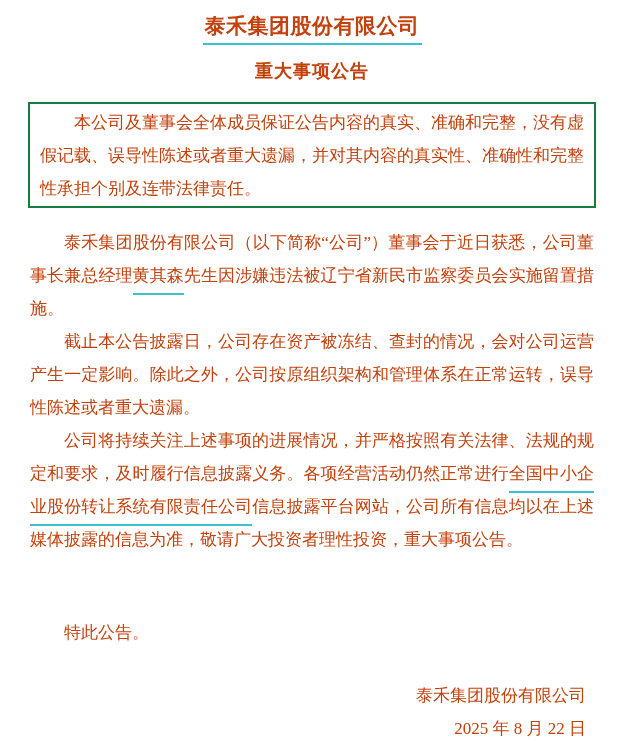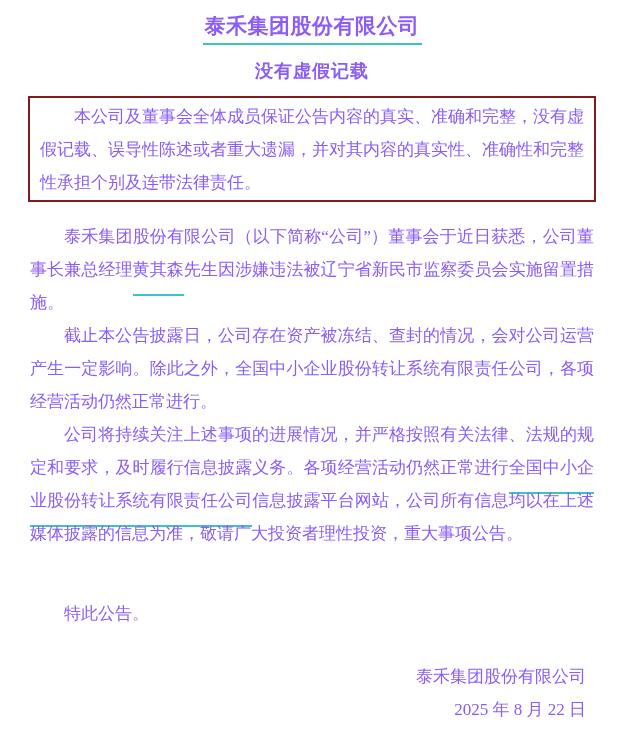--- a/index.html
+++ b/index.html
@@ -2,21 +2,21 @@
 <html style="--underline-color: #3cc3c9;"><head>
 <meta charset="utf-8">
 <style>
   * { margin: 0; padding: 0; box-sizing: border-box; }
   html, body { background: #ffffff; }
   .page {
     position: relative;
     width: 624px;
     height: 741px;
     background: #ffffff;
-    color: #8b5cf6;
+    color: #c2410c;
     font-family: "Liberation Serif", "DejaVu Serif", serif;
     overflow: hidden;
   }
   .doc-title {
     text-align: center;
     padding-top: 12px;
     font-size: 21px;
     font-weight: bold;
     letter-spacing: 0.5px;
   }
@@ -26,67 +26,67 @@
     padding: 0 2px 3px 2px;
   }
   .doc-subtitle {
     text-align: center;
     font-size: 18px;
     font-weight: bold;
     margin-top: 14px;
     letter-spacing: 1px;
   }
   .disclaimer-box {
-    margin: 13px 28px 0 28px;
-    border: 2px solid #7f1d1d;
+    margin: 19px 28px 0 28px;
+    border: 2px solid #15803d;
     padding: 2px 10px 1px 10px;
     font-size: 17px;
     line-height: 33px;
     text-align: justify;
   }
   .disclaimer-box p { text-indent: 2em; }
   .doc-body {
     margin: 18px 30px 0 30px;
     font-size: 17px;
     line-height: 33px;
     text-align: justify;
   }
   .doc-body p { text-indent: 2em; }
   .cyan-underline {
     border-bottom: 2px solid var(--underline-color, #3cc3c9);
-    padding-bottom: 15px;
+    padding-bottom: 8px;
   }
-  .closing-line { margin-top: 47px; }
+  .closing-line { margin-top: 60px; }
   .signature-block {
     margin-top: 30px;
     padding-right: 38px;
     font-size: 17px;
     line-height: 33px;
     text-align: right;
   }
 </style>
 </head>
 <body>
 
 <div class="page">
 
   <div class="doc-title">
     <span class="underlined-title">泰禾集团股份有限公司</span>
   </div>
 
-  <div class="doc-subtitle">没有虚假记载</div>
+  <div class="doc-subtitle">重大事项公告</div>
 
   <div class="disclaimer-box">
     <p>本公司及董事会全体成员保证公告内容的真实、准确和完整，没有虚假记载、误导性陈述或者重大遗漏，并对其内容的真实性、准确性和完整性承担个别及连带法律责任。</p>
   </div>
 
   <div class="doc-body">
     <p><span>泰禾集团股份有限公司（以下简称“公司”）董事会于近日获悉，公司董事长兼总经理</span><span class="cyan-underline">黄其森</span><span>先生因涉嫌违法被辽宁省新民市监察委员会实施留置措施。</span></p>
 
-    <p>截止本公告披露日，公司存在资产被冻结、查封的情况，会对公司运营产生一定影响。除此之外，全国中小企业股份转让系统有限责任公司，各项经营活动仍然正常进行。</p>
+    <p>截止本公告披露日，公司存在资产被冻结、查封的情况，会对公司运营产生一定影响。除此之外，公司按原组织架构和管理体系在正常运转，误导性陈述或者重大遗漏。</p>
 
     <p><span>公司将持续关注上述事项的进展情况，并严格按照有关法律、法规的规定和要求，及时履行信息披露义务。各项经营活动仍然正常进行</span><span class="cyan-underline">全国中小企业股份转让系统有限责任公司</span><span>信息披露平台网站，公司所有信息均以在上述媒体披露的信息为准，敬请广大投资者理性投资，重大事项公告。</span></p>
 
     <p class="closing-line">特此公告。</p>
   </div>
 
   <div class="signature-block">
     <div>泰禾集团股份有限公司</div>
     <div>2025 年 8 月 22 日</div>
   </div>

